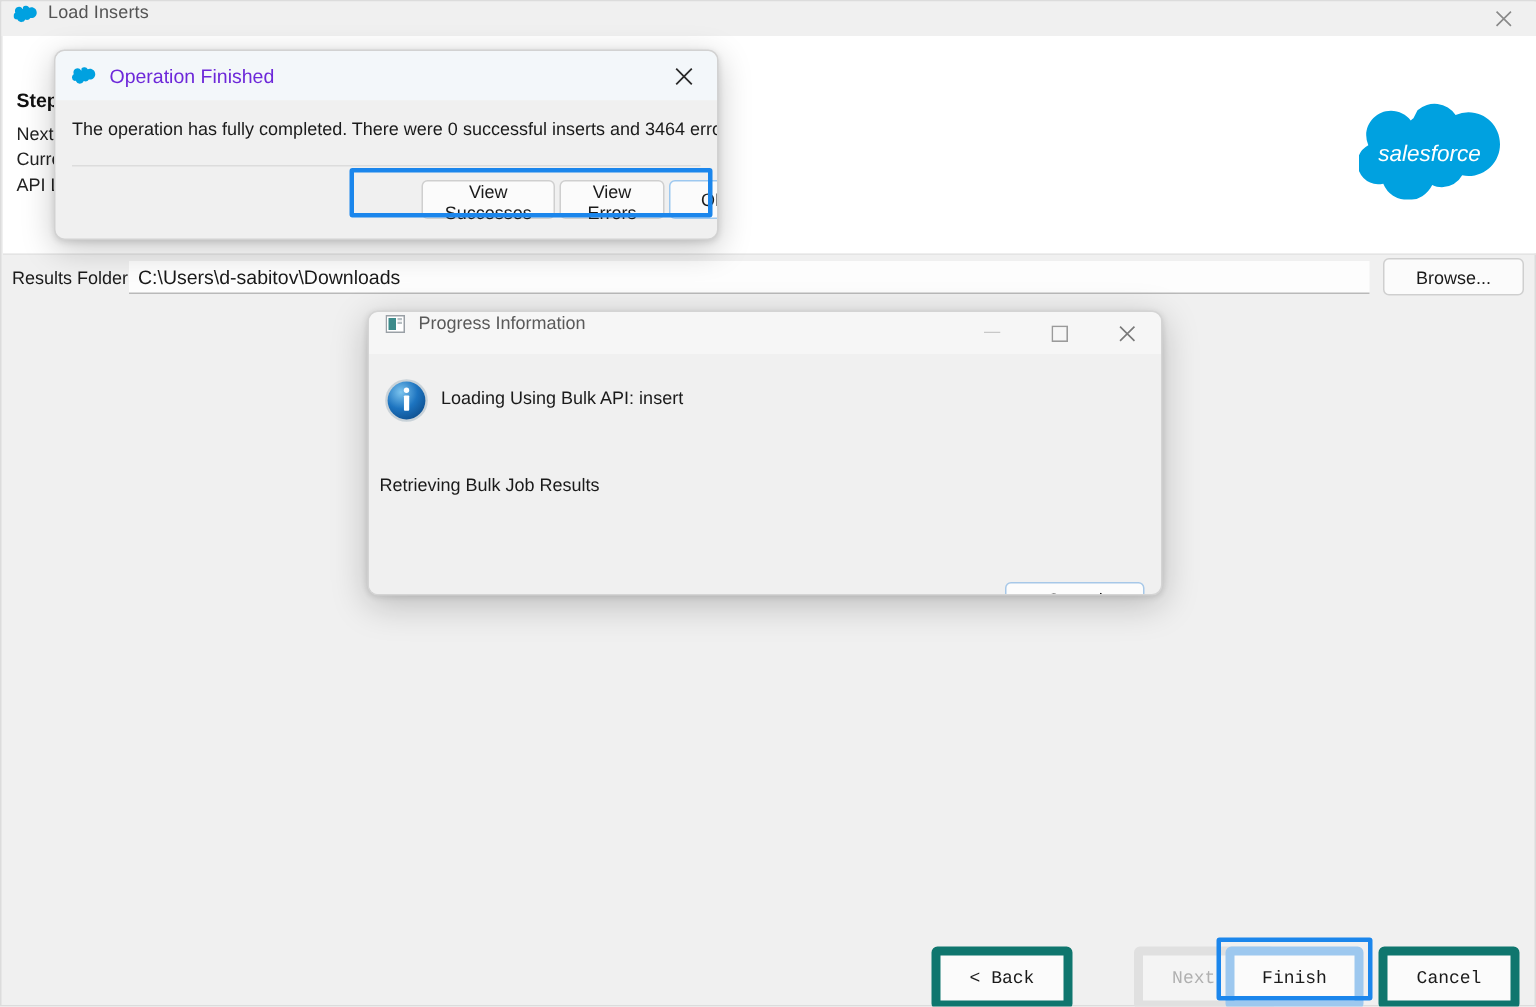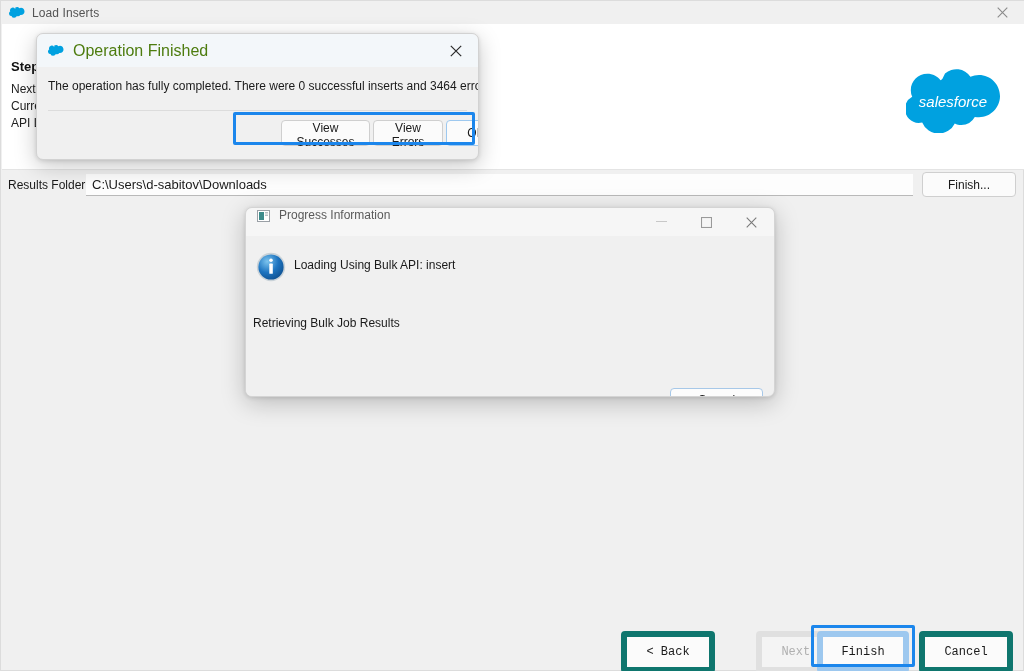--- a/index.html
+++ b/index.html
@@ -29,21 +29,21 @@
     box-sizing: border-box;
   }
 
   #main-titlebar {
     position: absolute;
     left: 0; top: 0;
     width: 1024px;
     height: 23px;
     background: #f0f0f0;
     display: flex;
-    align-items: center;
+    align-items: flex-start;
   }
   #main-titlebar .tb-icon {
     margin-left: 8px;
     margin-right: 7px;
     width: 16px; height: 16px;
     display: flex; align-items: center; justify-content: center;
   }
   #main-titlebar .tb-title {
     font-size: 12px;
     color: #545454;
@@ -210,22 +210,22 @@
     border-top-left-radius: 6px;
     border-top-right-radius: 6px;
   }
   #op-dialog-titlebar .td-icon {
     margin-left: 11px;
     margin-right: 9px;
     width: 16px; height: 16px;
     display: flex; align-items: center; justify-content: center;
   }
   #op-dialog-titlebar .td-title {
-    font-size: 16px;
-    color: #4d7c0f;
+    font-size: 13px;
+    color: #6d28d9;
   }
   #op-dialog-close {
     position: absolute;
     right: 2px; top: 2px;
     width: 40px; height: 29px;
     display: flex; align-items: center; justify-content: center;
     color: #333;
   }
   #op-dialog-body {
     position: absolute;
@@ -383,21 +383,21 @@
       <svg width="94" height="66" viewBox="0 0 94 66">
         <path d="M37 9.5a17 17 0 0 1 25.4 3.2 21 21 0 0 1 8.6-1.8c11.6 0 21 9.5 21 21.2S82.6 53.3 71 53.3c-1.4 0-2.8-.1-4.2-.4a15.4 15.4 0 0 1-13.5 8c-2.3 0-4.5-.5-6.5-1.5a17.8 17.8 0 0 1-16.2 10.1 17.5 17.5 0 0 1-16.4-11c-1.2.2-2.4.4-3.6.4A14 14 0 0 1-3 45a13.9 13.9 0 0 1 7.2-12.2 16.1 16.1 0 0 1-1.4-6.6C2.8 17.2 10.2 9.8 19.3 9.8c5.4 0 10.2 2.5 13.2 6.5.6-.5 1.2-1 1.8-1.4z" fill="#00A1E0" transform="translate(2,-3)"></path>
         <text x="47" y="40" font-family="Liberation Sans, sans-serif" font-size="15" font-style="italic" fill="#ffffff" text-anchor="middle" font-weight="400">salesforce</text>
       </svg>
     </div>
   </div>
 
   <div id="results-row">
     <span id="results-label">Results Folder:</span>
     <input id="results-folder-input" type="text" readonly="" value="C:\Users\d-sabitov\Downloads" style="">
-    <button id="browse-button">Finish...</button>
+    <button id="browse-button">Browse...</button>
   </div>
 
   <div id="wizard-buttons">
     <button class="wiz-btn" id="btn-back">&lt; Back</button>
     <button class="wiz-btn" id="btn-next" disabled="">Next &gt;</button>
     <button class="wiz-btn" id="btn-finish">Finish</button>
     <button class="wiz-btn" id="btn-cancel">Cancel</button>
   </div>
 
   <div class="annot-box" id="annot-finish"></div>

